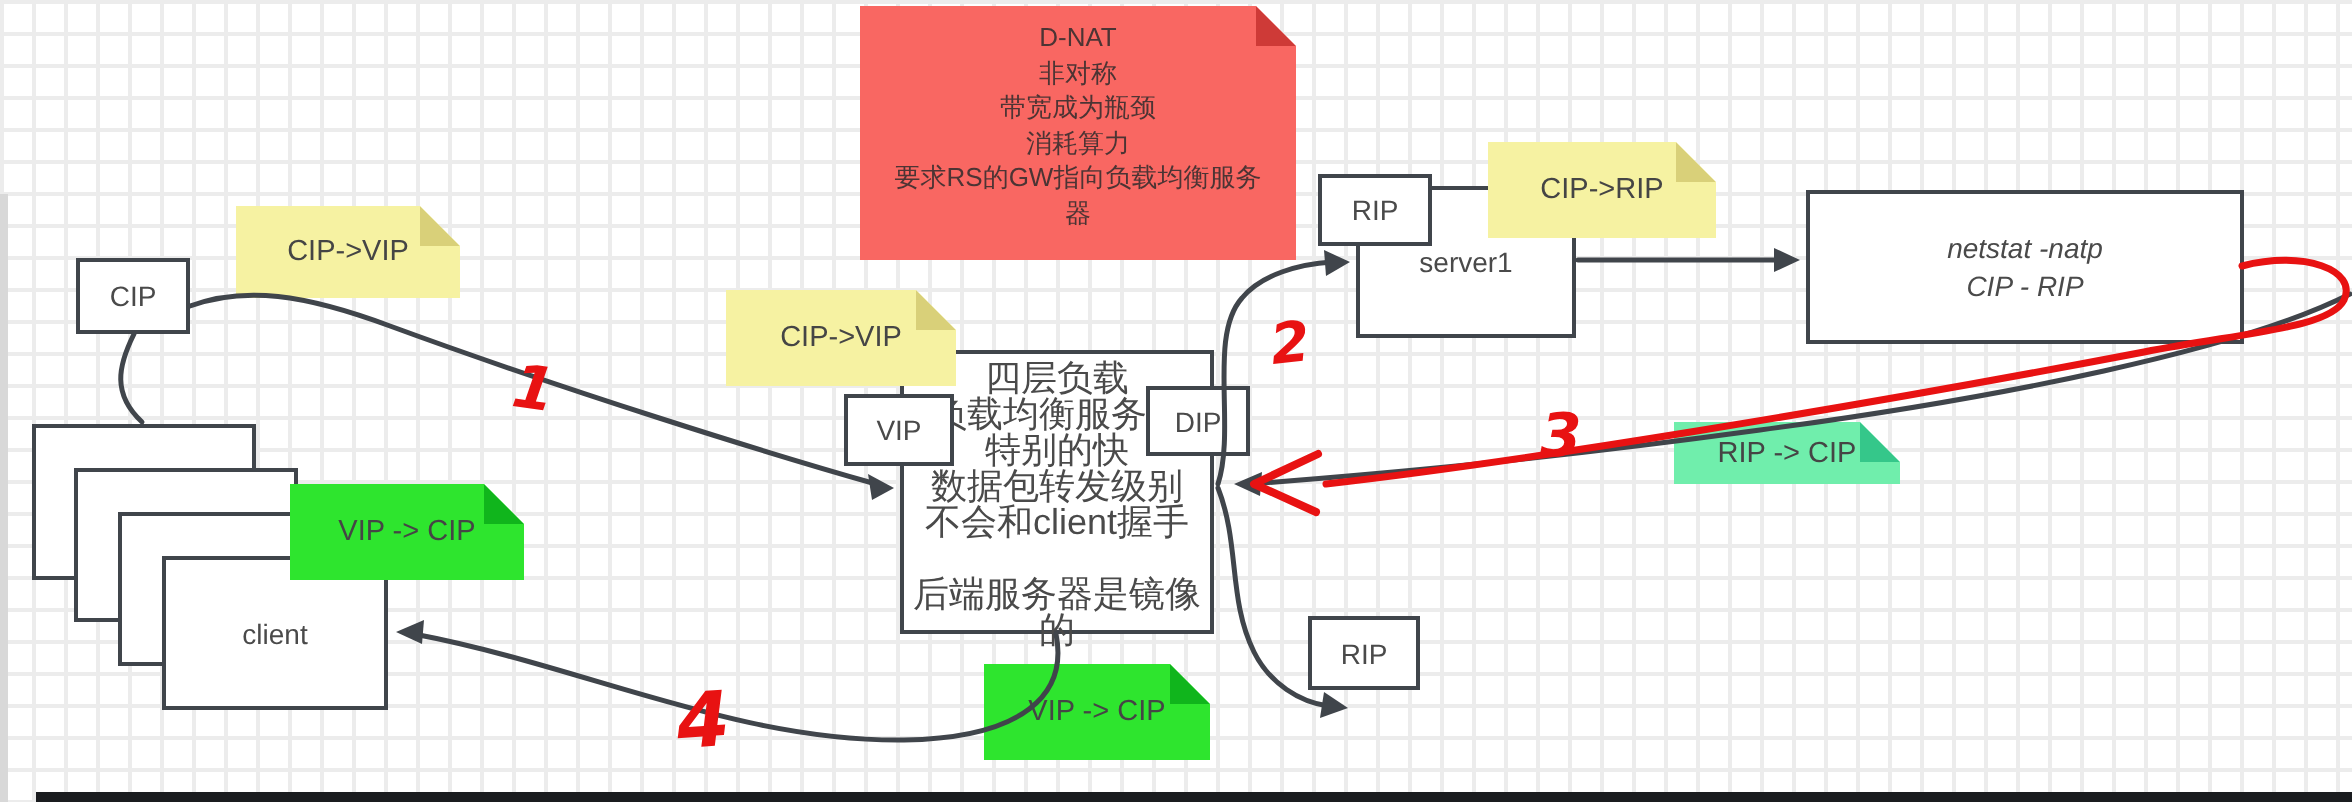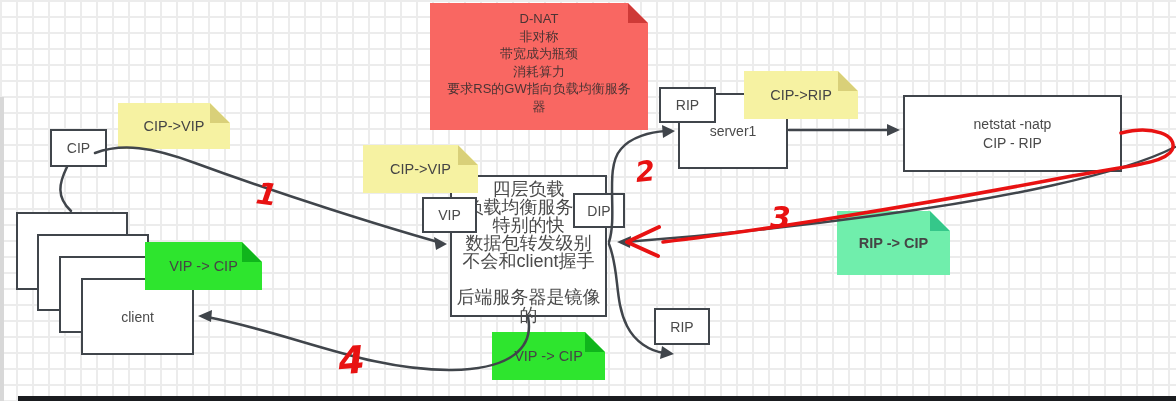--- a/index.html
+++ b/index.html
@@ -18,31 +18,31 @@
   .left-strip { position:absolute; left:0; top:97px; width:4px; height:304px; background:#d8d8d8; z-index:1; }
   .bottom-bar { position:absolute; left:18px; top:396px; width:1158px; height:5px; background:#1a1c1f; z-index:9; }
 
   
   .box {
     position:absolute; background:#ffffff; border:2.5px solid #40454b;
     color:#4a4a4a; display:flex; align-items:center; justify-content:center;
     font-size:14px; z-index:2; text-align:center;
   }
   .box .lbl { white-space:pre-line; }
-  .b-cip     { left:38px;  top:129px; width:57px;  height:38px;margin-left:12px; }
+  .b-cip     { left:38px;  top:129px; width:57px;  height:38px; }
   .b-stack1  { left:16px;  top:212px; width:112px; height:78px; }
   .b-stack2  { left:37px;  top:234px; width:112px; height:77px; }
   .b-stack3  { left:59px;  top:256px; width:112px; height:77px; }
   .b-client  { left:81px;  top:278px; width:113px; height:77px; }
   .b-lb      { left:450px; top:175px; width:157px; height:142px; font-size:18px; line-height:18px; align-items:flex-start; padding-top:3px; }
   .b-vip     { left:422px; top:197px; width:55px;  height:36px; z-index:3; }
   .b-dip     { left:573px; top:193px; width:52px;  height:35px; z-index:3; }
   .b-server1 { left:678px; top:93px;  width:110px; height:76px; }
   .b-rip1    { left:659px; top:87px;  width:57px;  height:36px; z-index:3; }
-  .b-netstat { left:903px; top:95px;  width:219px; height:77px; line-height:19px; }
+  .b-netstat { left:903px; top:95px;  width:219px; height:77px; line-height:19px;font-style:italic; }
   .b-server2 { left:679px; top:318px; width:111px; height:77px; }
   .b-rip2    { left:654px; top:308px; width:56px;  height:37px; z-index:3; }
 
   
   .sticky {
     position:absolute; z-index:5; display:flex; align-items:center; justify-content:center;
     color:#454545; font-size:14.5px; text-align:center;
     clip-path:polygon(0 0, calc(100% - 20px) 0, 100% 20px, 100% 100%, 0 100%);
   }
   .sticky .fold { position:absolute; top:0; right:0; width:20px; height:20px;
@@ -52,21 +52,21 @@
   .st-green  { background:#2ee52e;margin-left:32px; }  .st-green  .fold { background:#10b51c; }
   .st-teal   { background:#70eeac; }  .st-teal   .fold { background:#35c78a; }
   .st-red    { background:#f96762; }  .st-red    .fold { background:#ce3a37; }
 
   .st-dnat   { left:430px; top:3px;   width:218px; height:127px; font-size:13px; line-height:17.5px; align-items:flex-start; padding:7px 14px 0 14px; color:#4c3434; }
   .st-y1     { left:118px; top:103px; width:112px; height:46px; }
   .st-y2     { left:363px; top:145px; width:115px; height:48px; }
   .st-y3     { left:744px; top:71px;  width:114px; height:48px; }
   .st-g1     { left:113px; top:242px; width:117px; height:48px; }
   .st-g2     { left:460px; top:332px; width:113px; height:48px; }
-  .st-teal-1 { left:837px; top:211px; width:113px; height:64px;font-weight:bold; }
+  .st-teal-1 { left:837px; top:211px; width:113px; height:31px; }
 
   
   svg.wires { position:absolute; left:0; top:0; z-index:8; pointer-events:none; }
   .ink-digit { font-family:"DejaVu Sans","Liberation Sans",sans-serif; font-style:italic; font-weight:bold; fill:#e81212; }
 </style>
 </head>
 <body>
 
 <div class="canvas">
   <div class="left-strip"></div>

